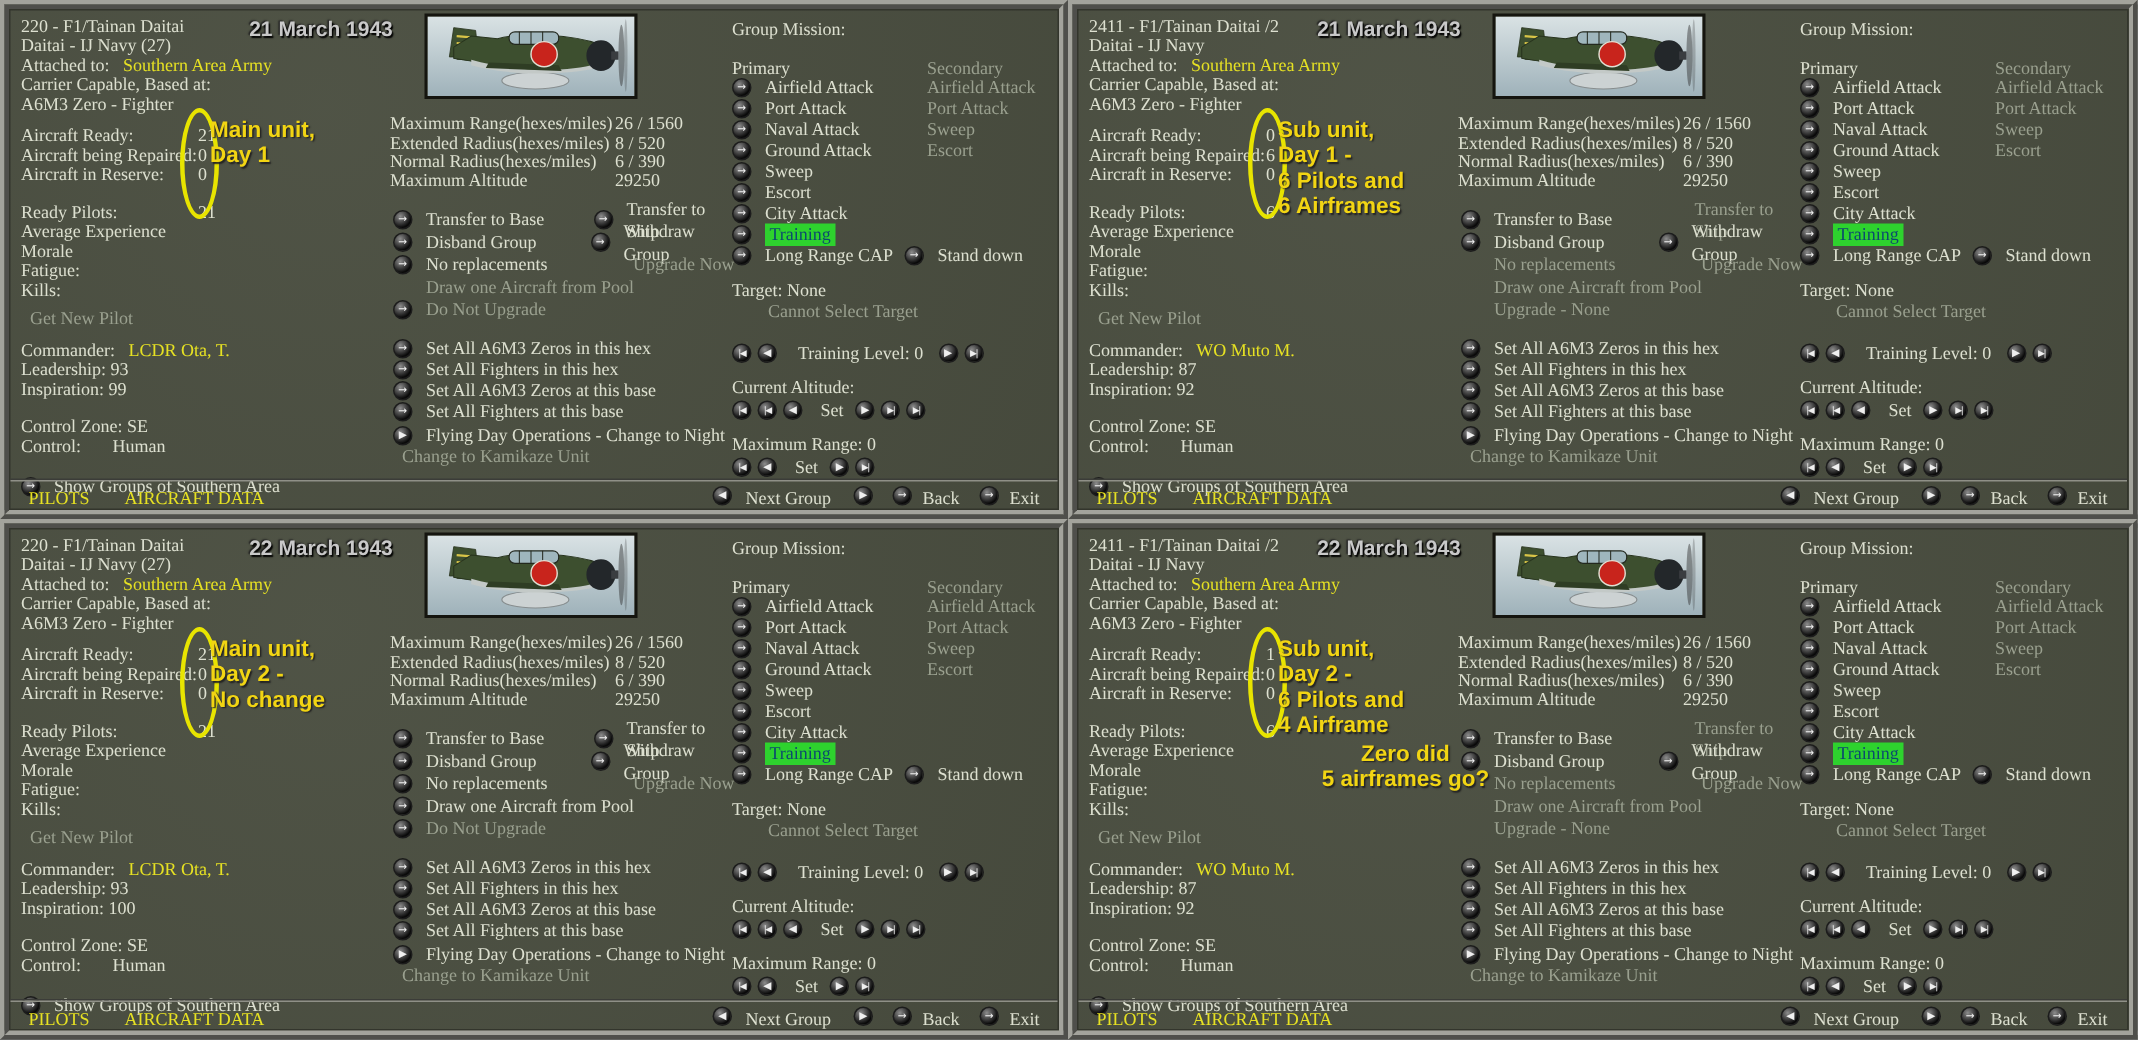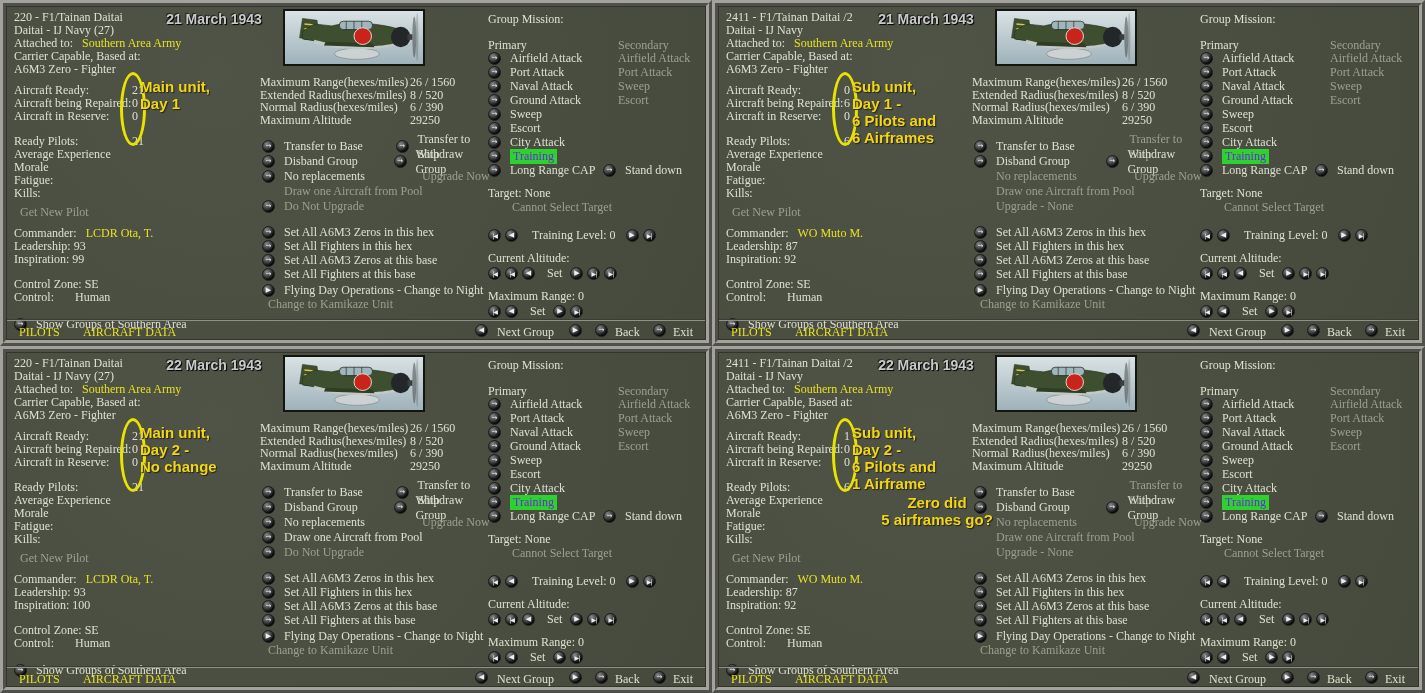--- a/index.html
+++ b/index.html
@@ -56,21 +56,21 @@
   .st[data-state="off"] .tx{color:var(--dim);}
   .st[data-state="off"] .ic{visibility:hidden;}
   .rightcol{position:absolute;left:480px;top:0;width:228px;}
   .gm{position:absolute;top:6px;left:2px;}
   .mhead{position:absolute;top:32px;left:2px;}
   .shead{position:absolute;top:32px;left:132px;color:var(--dim);}
   .plist{position:absolute;top:45px;left:2px;}
   .prow{height:14.1px;display:flex;align-items:center;}
   .slist{position:absolute;top:45px;left:132px;color:var(--dim);}
   .slist .ln{height:14.1px;line-height:14.1px;}
-  .sel{background:#2ed22e;color:#6d28d9;padding:0 3px;}
+  .sel{background:#2ed22e;color:#0c4a6e;padding:0 3px;}
   .standdown{position:absolute;top:157px;left:117px;display:flex;align-items:center;}
   .targetln{position:absolute;top:180px;left:2px;}
   .cannotln{position:absolute;top:194px;left:26px;color:var(--dim);}
   .trow{position:absolute;top:222px;left:2px;display:flex;align-items:center;}
   .trow .lbl{margin:0 10px;}
   .trow .cbtn{margin-right:4px;}
   .calabel{position:absolute;top:245px;left:2px;}
   .carow{position:absolute;top:260px;left:2px;display:flex;align-items:center;}
   .carow .cbtn{margin-right:4px;}
   .carow .setlbl{margin:0 8px;}
@@ -1166,21 +1166,21 @@
   </div>
 
   <div class="oval"></div>
 
   <div class="date">22 March 1943</div>
 
   <div class="ann">
     <div>Sub unit,</div>
     <div>Day 2 -</div>
     <div>6 Pilots and</div>
-    <div>1 Airframe</div>
+    <div>4 Airframe</div>
   </div>
   <div class="ann2">
     <div>Zero did</div>
     <div>5 airframes go?</div>
   </div>
 
   <svg class="plane" viewBox="0 0 142 57" preserveAspectRatio="none">
     <defs>
       <linearGradient id="skyg" x1="0" y1="0" x2="0" y2="1">
         <stop offset="0" stop-color="#d9e2e4"></stop>

